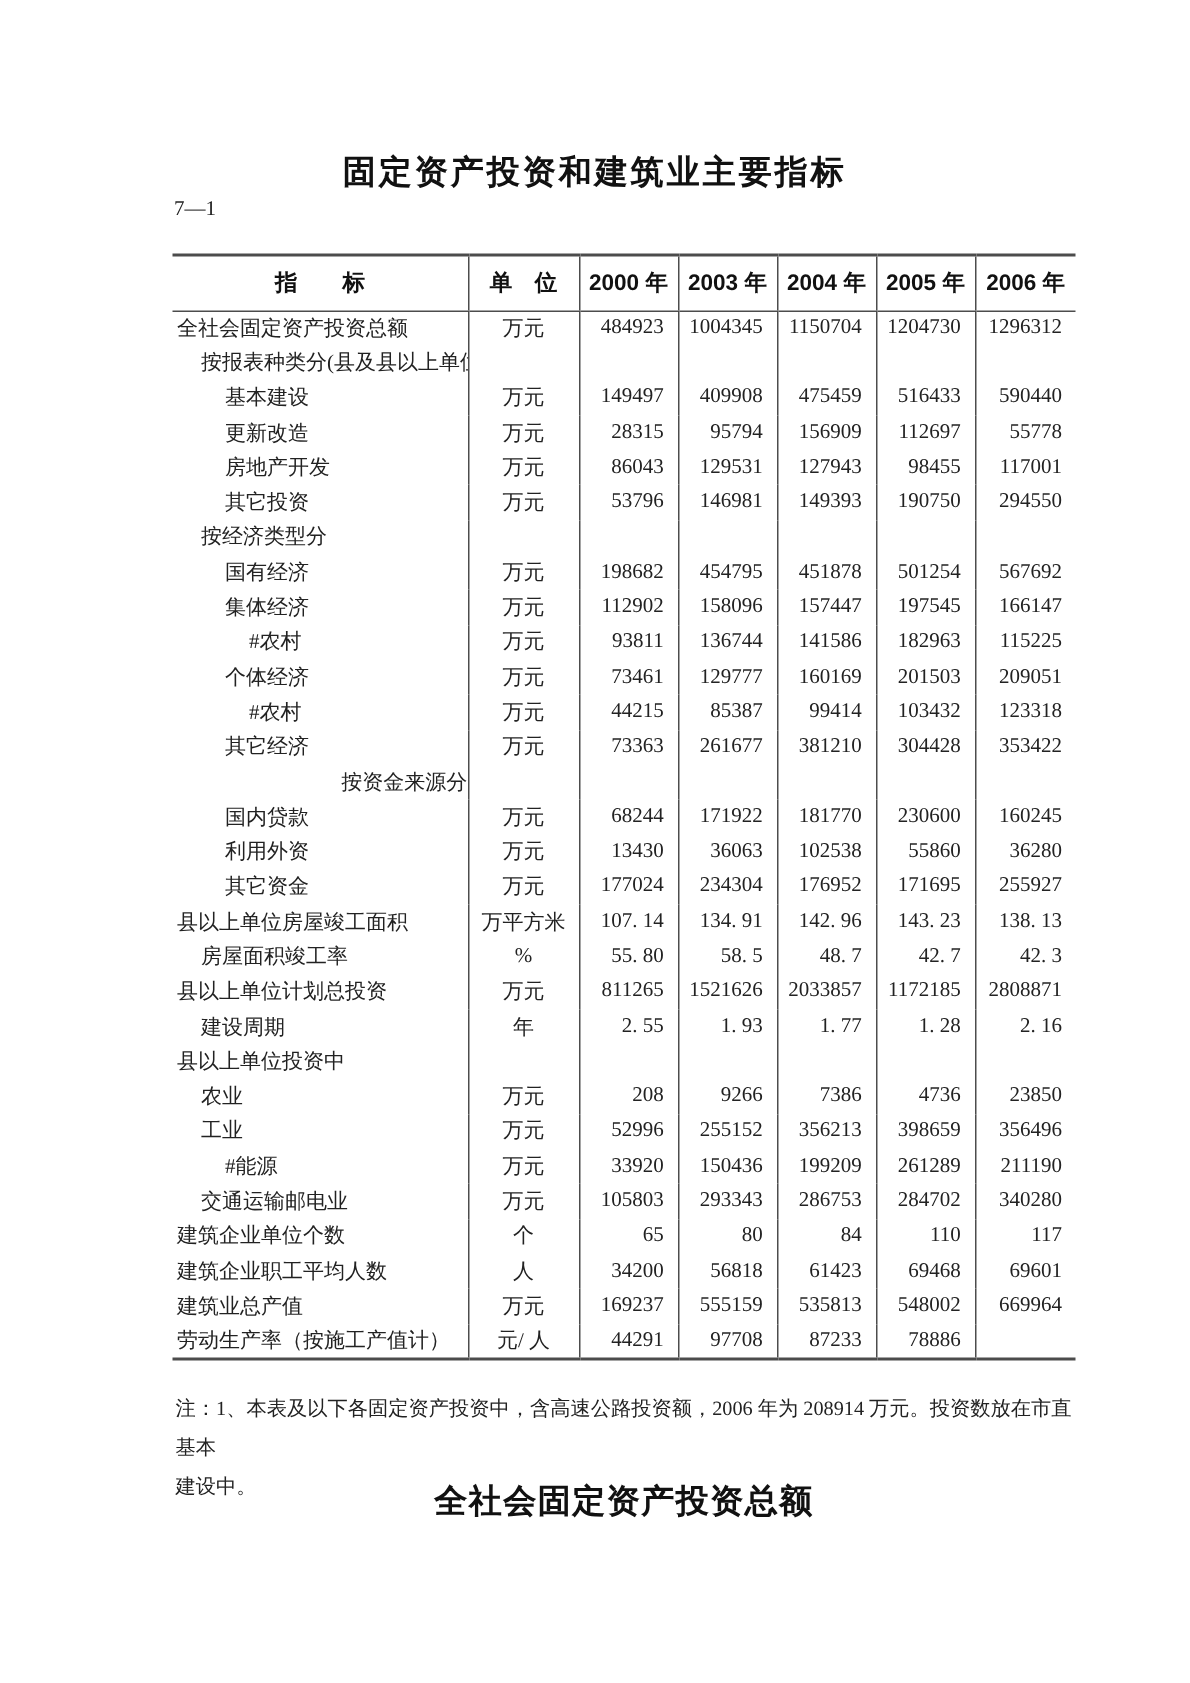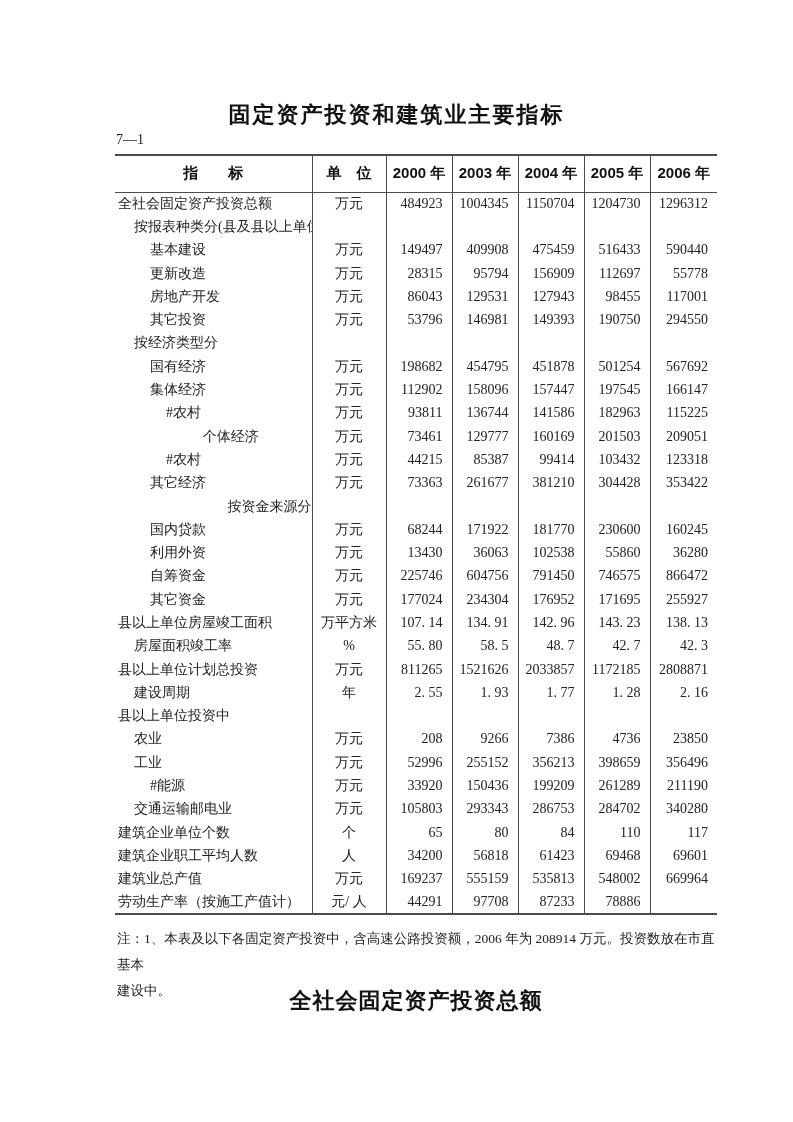--- a/index.html
+++ b/index.html
@@ -14,21 +14,21 @@
     text-align:center;
     font-family:"Liberation Sans","DejaVu Sans",sans-serif;
     font-weight:700; font-size:22px; letter-spacing:2px;
     color:#111;
   }
   .table-no {
     position:absolute; top:132px; left:116px;
     font-size:14px; color:#222;
   }
   table.tbl {
-    position:absolute; top:154px; left:115px;
+    position:absolute; top:169px; left:115px;
     width:602px; border-collapse:collapse; table-layout:fixed;
   }
   .tbl th, .tbl td { border-left:1px solid #4c4c4c; overflow:hidden; white-space:nowrap; }
   .tbl th:first-child, .tbl td:first-child { border-left:none; }
   .tbl thead th {
     height:37px; vertical-align:middle; text-align:center;
     font-family:"Liberation Sans","DejaVu Sans",sans-serif;
     font-weight:700; font-size:15px; color:#111;
     border-top:2.5px solid #4c4c4c; border-bottom:1.5px solid #4c4c4c;
   }
@@ -165,21 +165,21 @@
       <tr>
         <td class="lbl" style="padding-left: 51px;">#农村</td>
         <td class="unit">万元</td>
         <td class="val">93811</td>
         <td class="val">136744</td>
         <td class="val">141586</td>
         <td class="val">182963</td>
         <td class="val">115225</td>
       </tr>
       <tr>
-        <td class="lbl" style="padding-left: 35px; text-align: center;">个体经济</td>
+        <td class="lbl" style="padding-left: 35px;">个体经济</td>
         <td class="unit">万元</td>
         <td class="val">73461</td>
         <td class="val">129777</td>
         <td class="val">160169</td>
         <td class="val">201503</td>
         <td class="val">209051</td>
       </tr>
       <tr>
         <td class="lbl" style="padding-left: 51px;">#农村</td>
         <td class="unit">万元</td>
@@ -217,29 +217,20 @@
         <td class="val">160245</td>
       </tr>
       <tr>
         <td class="lbl" style="padding-left: 35px;">利用外资</td>
         <td class="unit">万元</td>
         <td class="val">13430</td>
         <td class="val">36063</td>
         <td class="val">102538</td>
         <td class="val">55860</td>
         <td class="val">36280</td>
-      </tr>
-      <tr>
-        <td class="lbl" style="padding-left: 35px;">自筹资金</td>
-        <td class="unit">万元</td>
-        <td class="val">225746</td>
-        <td class="val">604756</td>
-        <td class="val">791450</td>
-        <td class="val">746575</td>
-        <td class="val">866472</td>
       </tr>
       <tr>
         <td class="lbl" style="padding-left: 35px;">其它资金</td>
         <td class="unit">万元</td>
         <td class="val">177024</td>
         <td class="val">234304</td>
         <td class="val">176952</td>
         <td class="val">171695</td>
         <td class="val">255927</td>
       </tr>

